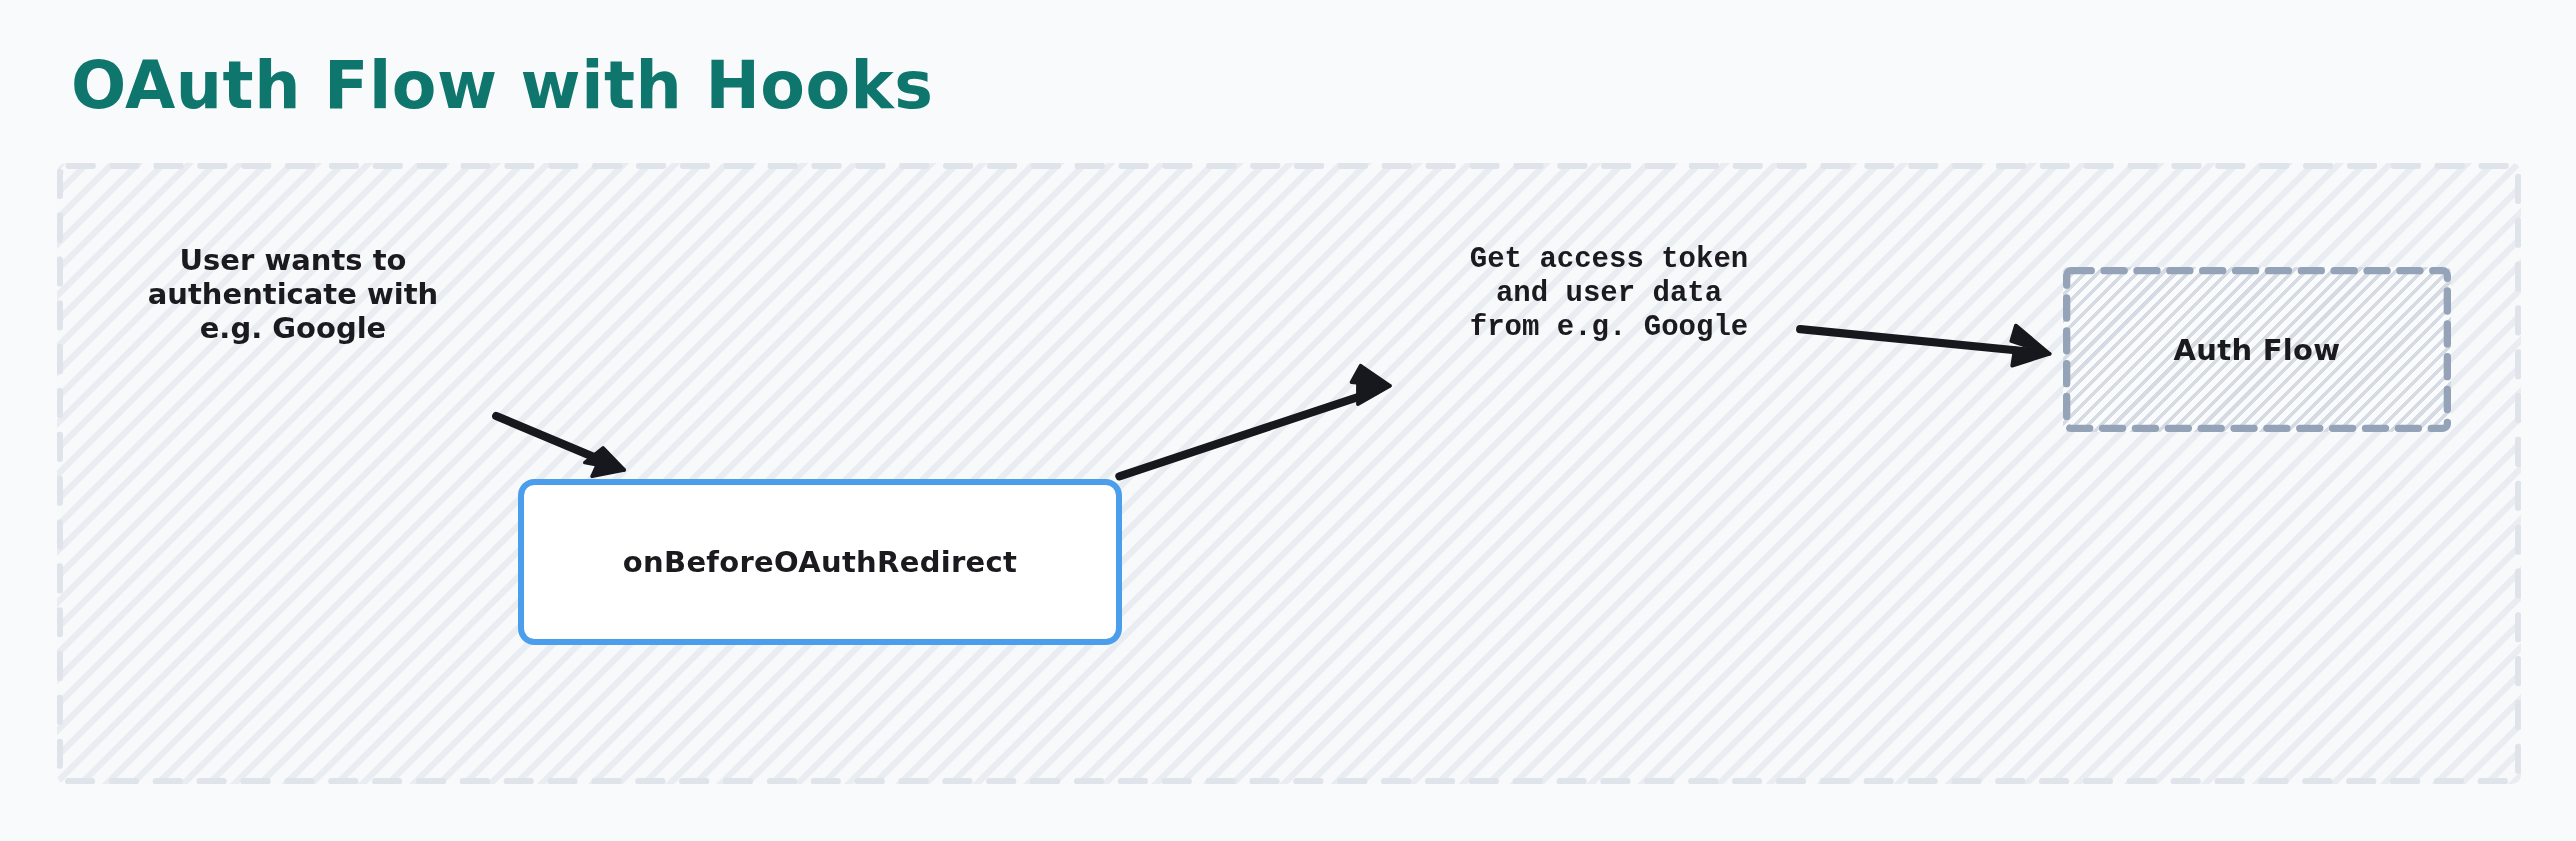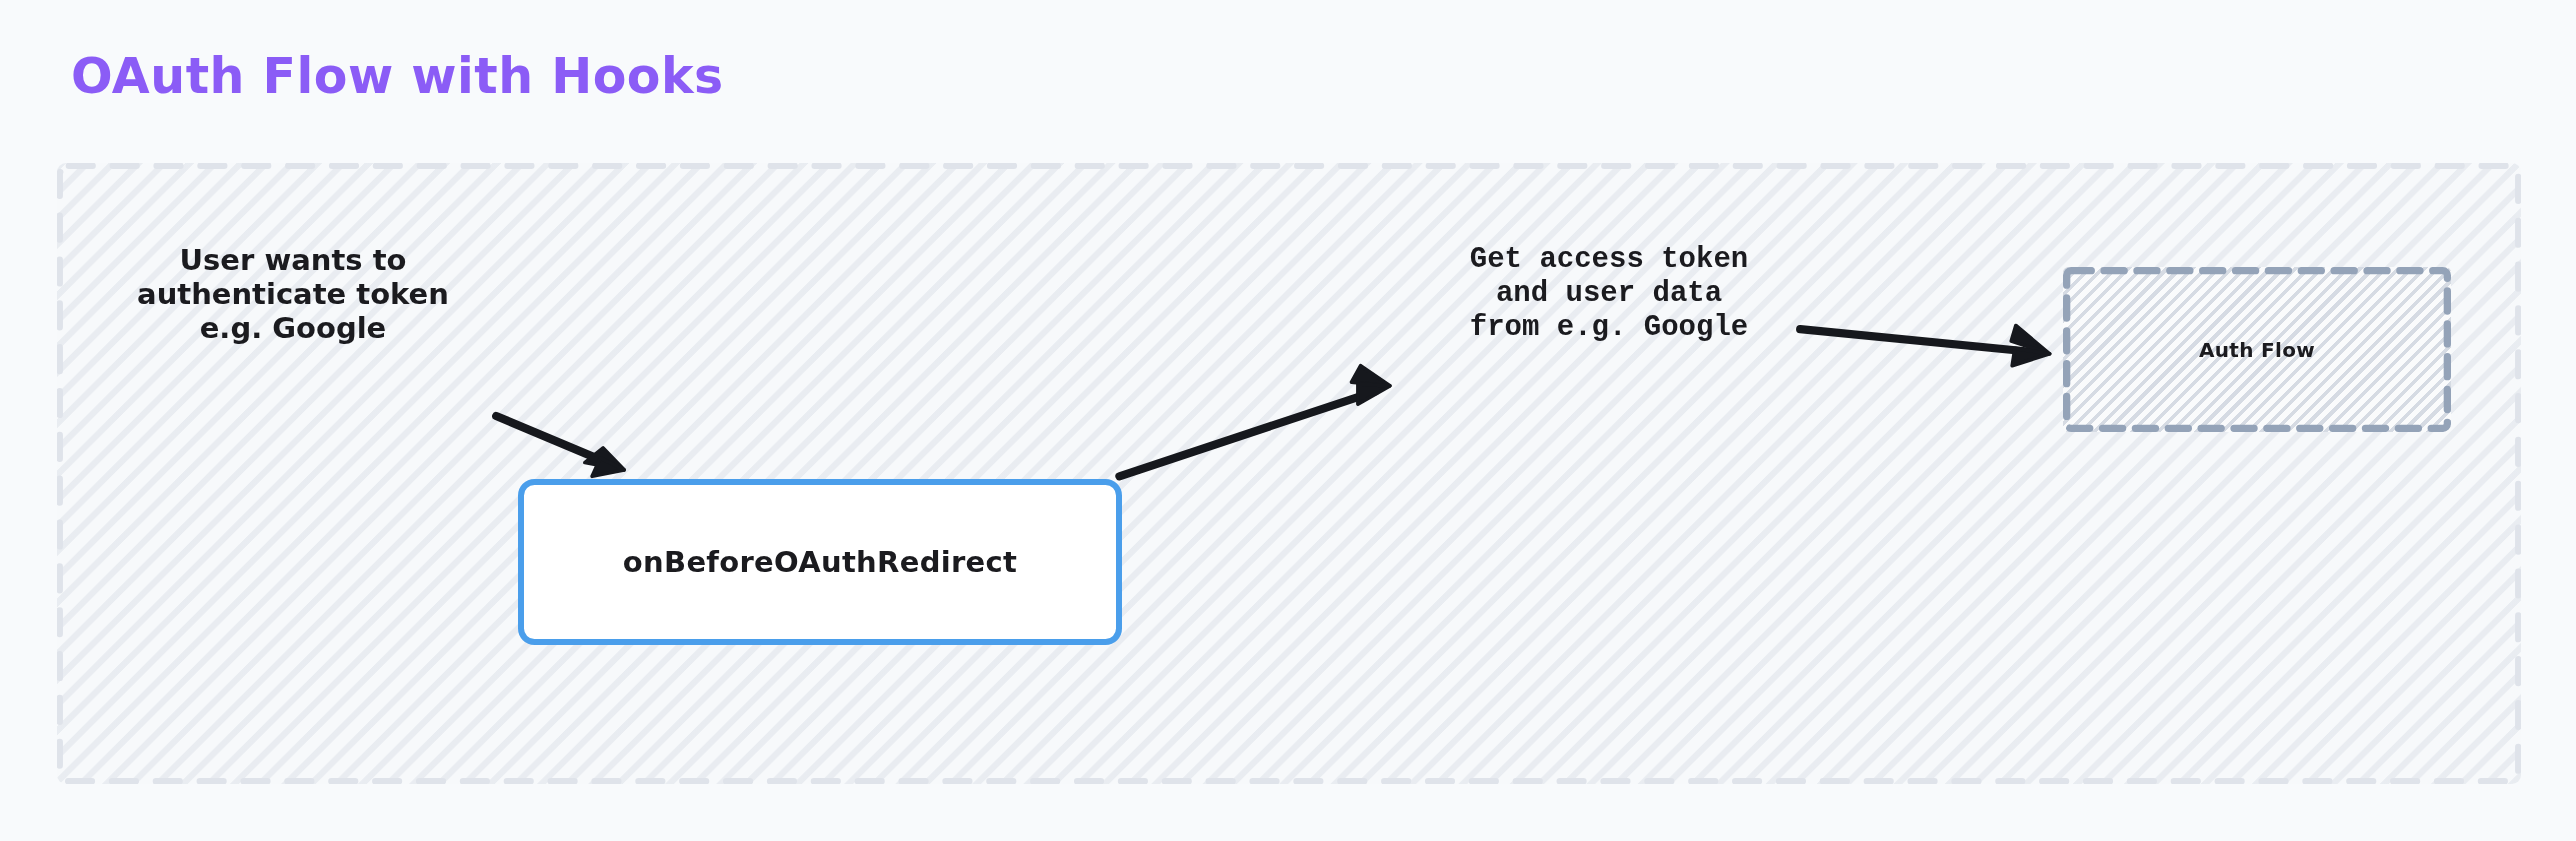--- a/index.html
+++ b/index.html
@@ -14,24 +14,24 @@
     overflow: hidden;
     position: relative;
   }
 
   
   #diagram-title {
     position: absolute;
     left: 71px;
     top: 48px;
     font-family: "DejaVu Sans", sans-serif;
-    font-size: 49px;
+    font-size: 65px;
     font-weight: 700;
     letter-spacing: 0.5px;
-    color: #8b5cf6;
+    color: #0f766e;
     white-space: nowrap;
     -webkit-font-smoothing: antialiased;
   }
 
   
   #flow-container {
     position: absolute;
     left: 57px;
     top: 163px;
     width: 2464px;
@@ -133,21 +133,21 @@
     position: absolute;
     left: 0;
     top: 0;
     width: 100%;
     height: 100%;
     pointer-events: none;
   }
   #node-auth-flow-label {
     position: relative;
     font-family: "DejaVu Sans", sans-serif;
-    font-size: 20px;
+    font-size: 29px;
     font-weight: 700;
     color: #1b1b1f;
     letter-spacing: 0.3px;
     -webkit-font-smoothing: antialiased;
   }
 
   
   #arrow-layer {
     position: absolute;
     left: 0;
@@ -175,21 +175,21 @@
 
 <div id="diagram-title">OAuth Flow with Hooks</div>
 
 <div id="flow-container">
 
   <svg id="flow-container-border" viewBox="0 0 2696 680" preserveAspectRatio="none">
     <rect x="3" y="3" width="2690" height="674" rx="10" ry="10" fill="none" stroke="#dfe3ea" stroke-width="7" stroke-linecap="round" stroke-dasharray="26 22"></rect>
   </svg>
 
   <div class="flow-label" id="label-user-request" style="left:44px; top:80px; width:384px;">User wants to
-authenticate token
+authenticate with
 e.g. Google</div>
 
   <div class="flow-label" id="label-token-exchange" style="left:1351px; top:80px; width:402px;font-family:Liberation Mono, monospace;">Get access token
 and user data
 from e.g. Google</div>
 </div>
 
 <div id="node-hook">
   <span id="node-hook-label">onBeforeOAuthRedirect</span>
 </div>

